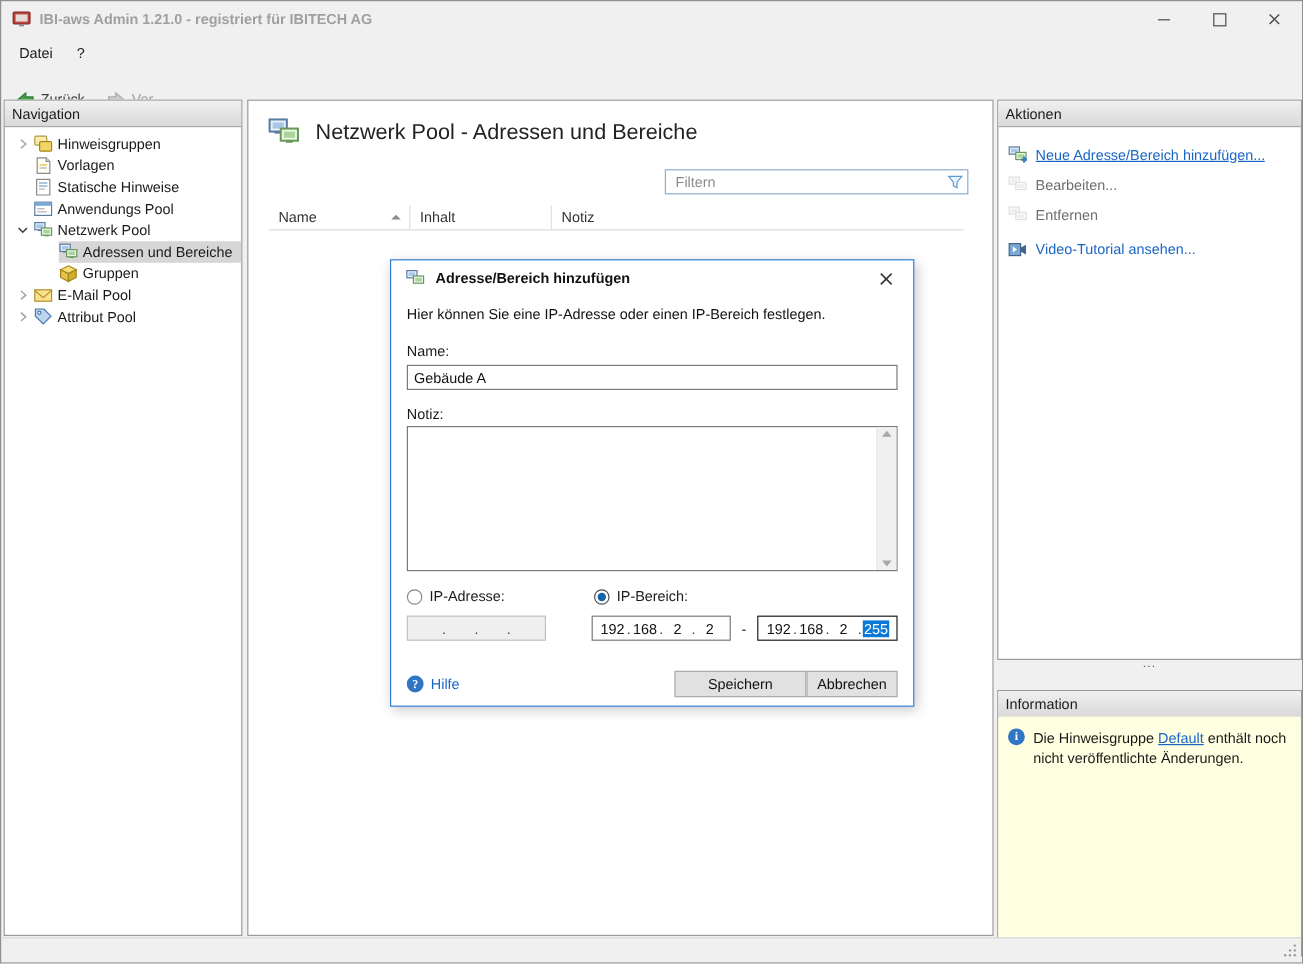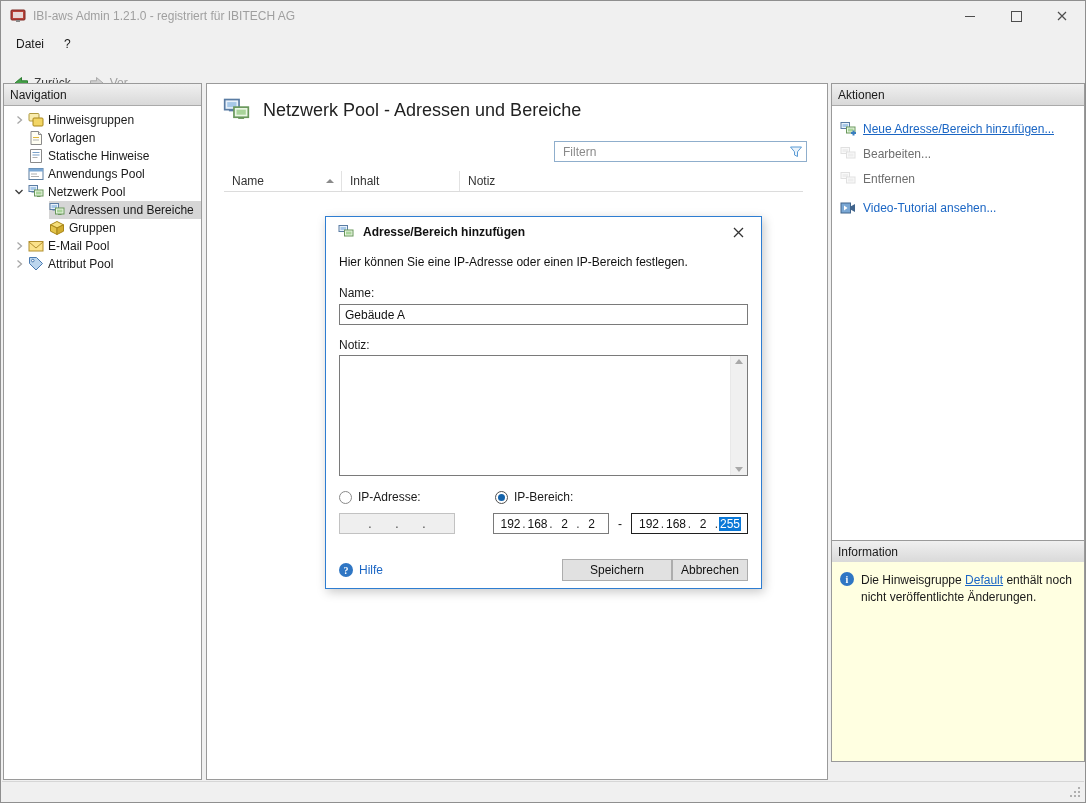--- a/index.html
+++ b/index.html
@@ -1,21 +1,21 @@
 <!DOCTYPE html>
 <html><head>
 <meta charset="utf-8">
 <style>
   html,body{margin:0;padding:0;background:#cfcfcf;}
   .window{position:relative;width:1086px;height:803px;background:#f0f0f0;
     border:1px solid #8f8f8f;box-sizing:border-box;overflow:hidden;
     font-family:"Liberation Sans","DejaVu Sans",sans-serif;font-size:12px;color:#1a1a1a;}
 
   
-  .titlebar{position:absolute;left:0;top:0;right:0;height:30px;display:flex;align-items:center;padding-left:9px;}
+  .titlebar{position:absolute;left:0;top:0;right:0;height:30px;display:flex;align-items:center;padding-left:9px;font-weight:bold;}
   .app-icon{width:16px;height:16px;display:inline-flex;}
   .title-text{margin-left:7px;color:#9f9f9f;}
   .win-controls{position:absolute;right:0;top:0;display:flex;height:30px;}
   .win-btn{width:46px;height:30px;display:flex;align-items:center;justify-content:center;cursor:default;}
   .min-glyph{width:10px;height:1px;background:#4d4d4d;display:inline-block;}
   .max-glyph{width:9px;height:9px;border:1px solid #4d4d4d;display:inline-block;}
 
   
   .menubar{position:absolute;left:0;top:30px;right:0;height:25px;display:flex;align-items:center;padding-left:5px;}
   .menu-item{padding:4px 10px;color:#1a1a1a;}
@@ -26,21 +26,21 @@
   .tool-btn.disabled{color:#9f9f9f;}
   .tb-icon{display:inline-flex;width:16px;height:16px;}
 
   
   .panel{position:absolute;background:#fff;border:1px solid #9a9a9a;box-sizing:border-box;}
   .panel-header{height:21px;background:linear-gradient(#f0f0f0,#d9d9d9);border-bottom:1px solid #aaa;
     display:flex;align-items:center;padding-left:6px;color:#1a1a1a;}
   .nav-panel{left:2px;top:82px;width:199px;height:697px;}
   .main-panel{left:205px;top:82px;width:622px;height:697px;}
   .actions-panel{left:830px;top:82px;width:254px;height:467px;}
-  .info-panel{left:830px;top:539px;width:254px;height:222px;}
+  .info-panel{left:830px;top:574px;width:254px;height:222px;}
 
   
   .tree{padding-top:5px;}
   .tree-row{height:18px;display:flex;align-items:center;padding-left:6px;cursor:default;}
   .twisty{width:18px;height:18px;display:inline-flex;align-items:center;justify-content:center;flex:none;}
   .indent1{width:39px;flex:none;}
   .row-body{display:flex;align-items:center;flex:1;height:18px;min-width:0;}
   .tree-row.selected .row-body{background:#d6d6d6;}
   .tree-icon{width:16px;height:16px;display:inline-flex;flex:none;}
   .tree-label{padding:1px 4px;white-space:nowrap;}

